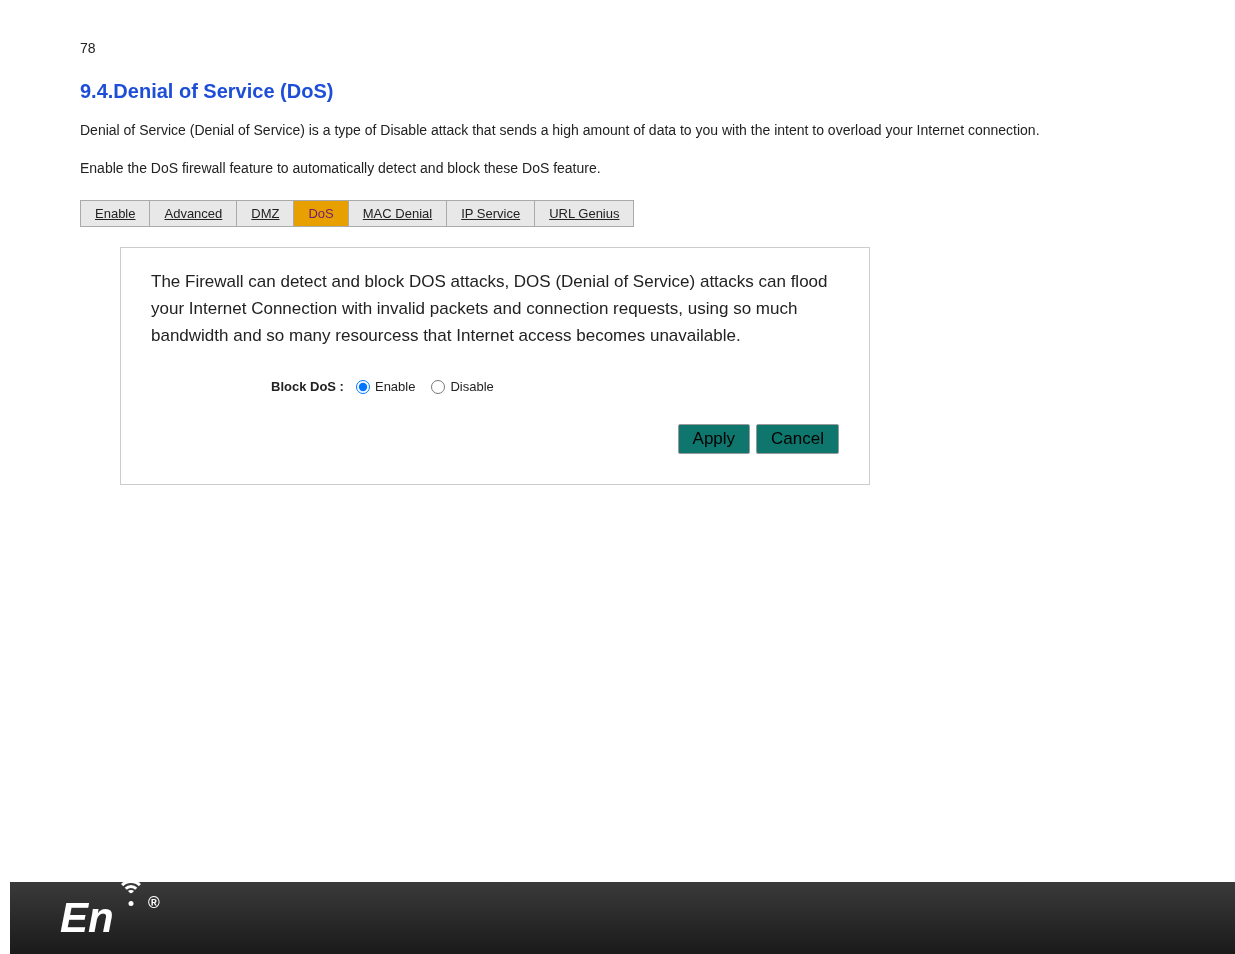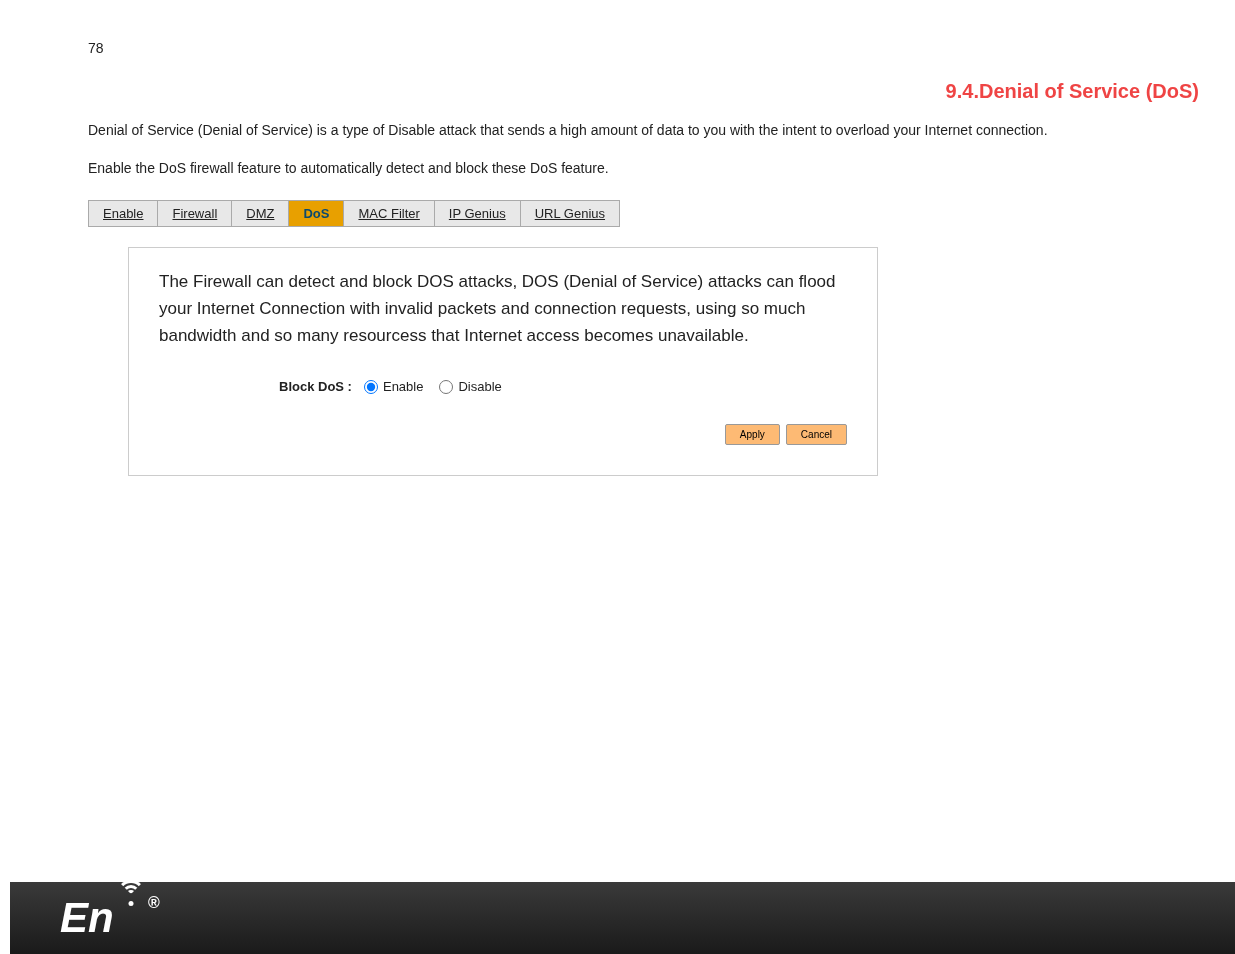--- a/index.html
+++ b/index.html
@@ -7,36 +7,34 @@
       font-family: Arial, sans-serif;
       font-size: 14px;
       background: #fff;
       color: #222;
       width: 1235px;
       min-height: 954px;
       position: relative;
     }
 
     .page-content {
-      padding: 40px 36px 40px 80px;
-      margin-left: 8px;
+      padding: 40px 108px 40px 80px;
     }
 
     .page-number {
       font-size: 14px;
       color: #222;
       margin-bottom: 24px;
     }
 
     .section-title {
       font-size: 20px;
       font-weight: bold;
       margin-bottom: 16px;
-      color: #ef4444;
-      text-align: right;
+      color: #1d4ed8;
     }
 
     .section-title span {
       font-weight: bold;
     }
 
     .description {
       font-size: 14px;
       line-height: 1.6;
       margin-bottom: 16px;
@@ -69,23 +67,23 @@
       background: #e8e8e8;
       white-space: nowrap;
     }
 
     .tab:last-child {
       border-right: none;
     }
 
     .tab.active {
       background: #e8a000;
-      color: #0c4a6e;
+      color: #701a75;
       text-decoration: none;
-      font-weight: bold;
+      font-weight: normal;
       text-align: right;
     }
 
     
     .content-panel {
       border: 1px solid #ccc;
       margin-left: 40px;
       margin-right: 40px;
       padding: 20px 30px 30px 30px;
       background: #fff;
@@ -135,23 +133,23 @@
 
     .button-row {
       display: flex;
       justify-content: flex-end;
       gap: 6px;
       padding-right: 0;
     }
 
     .btn {
       padding: 4px 14px;
-      font-size: 10px;
+      font-size: 17px;
       border: 1px solid #999;
-      background: #fdba74;
+      background: #0f766e;
       cursor: pointer;
       border-radius: 2px;
     }
 
     
     .footer {
       position: absolute;
       bottom: 0;
       left: 10px;
       width: 1235px;
@@ -233,25 +231,25 @@
   <h2 class="section-title">
     <span>9.4.</span><span>Denial of Service (DoS)</span>
   </h2>
 
   <p class="description">Denial of Service (Denial of Service) is a type of Disable attack that sends a high amount of data to you with the intent to overload your Internet connection.</p>
 
   <p class="enable-text">Enable the DoS firewall feature to automatically detect and block these DoS feature.</p>
 
   <div class="tab-bar">
     <div class="tab">Enable</div>
-    <div class="tab">Firewall</div>
+    <div class="tab">Advanced</div>
     <div class="tab">DMZ</div>
     <div class="tab active">DoS</div>
-    <div class="tab">MAC Filter</div>
-    <div class="tab">IP Genius</div>
+    <div class="tab">MAC Denial</div>
+    <div class="tab">IP Service</div>
     <div class="tab">URL Genius</div>
   </div>
 
   <div class="content-panel">
     <p class="panel-description">The Firewall can detect and block DOS attacks, DOS (Denial of Service) attacks can flood your Internet Connection with invalid packets and connection requests, using so much bandwidth and so many resourcess that Internet access becomes unavailable.</p>
 
     <div class="block-dos-row">
       <span class="block-dos-label">Block DoS :</span>
       <div class="radio-group">
         <label class="radio-option">

